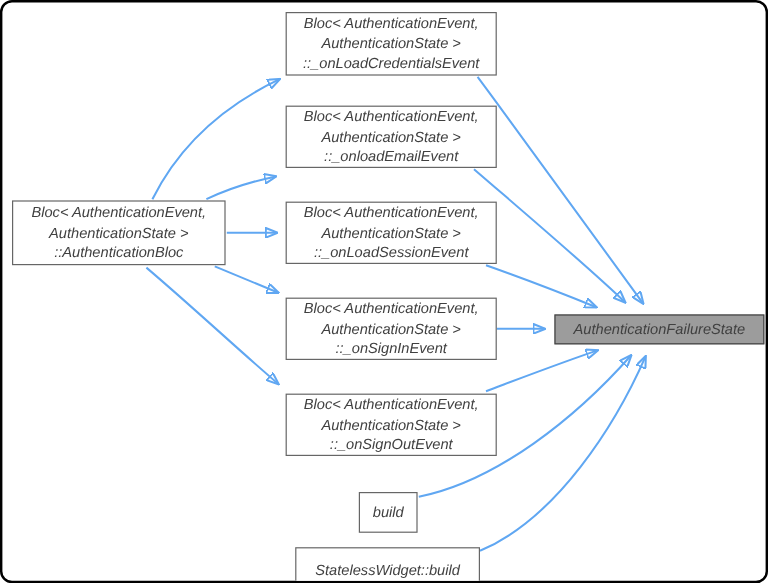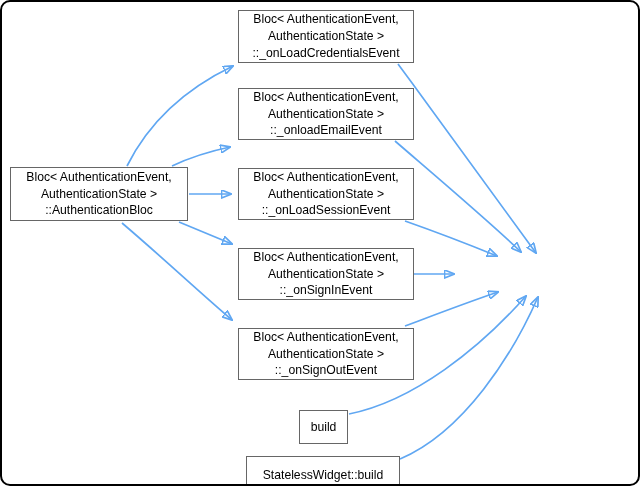--- a/index.html
+++ b/index.html
@@ -13,29 +13,30 @@
     overflow:hidden;
     font-family:"Liberation Sans", sans-serif;
   }
   .edges{position:absolute;left:0;top:0;width:640px;height:486px;}
   .edges path{fill:none;stroke:#60a7f2;stroke-width:1.7px;}
   .node{
     position:absolute;
     box-sizing:border-box;
     background:#ffffff;
     border:1px solid #666666;
-    color:#000000;
+    color:#404040;
     font-size:12.2px;
     line-height:16.8px;
     display:flex;
     align-items:center;
     justify-content:center;
     text-align:center;
     white-space:pre-line;
     cursor:pointer;
+    font-style:italic;
   }
   .node span{display:block;width:100%;}
   .node.current{
     background:#9c9c9c;
     border:1.5px solid #444444;
     cursor:default;
   }
 </style>
 </head>
 <body>
@@ -99,14 +100,17 @@
   </div>
 
   <div class="node" style="left:297px;top:408px;width:49px;height:34px;">
     <span>build</span>
   </div>
 
   <div class="node" style="left:244px;top:454px;width:154px;height:38px;">
     <span>StatelessWidget::build</span>
   </div>
 
+  <div class="node current" style="left:460px;top:260px;width:175px;height:25px;">
+    <span>AuthenticationFailureState</span>
+  </div>
 
 </div>
 
 </body></html>

